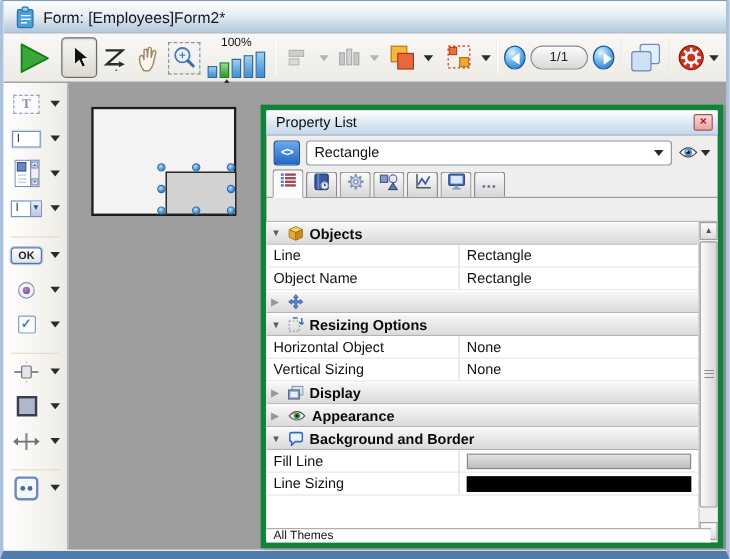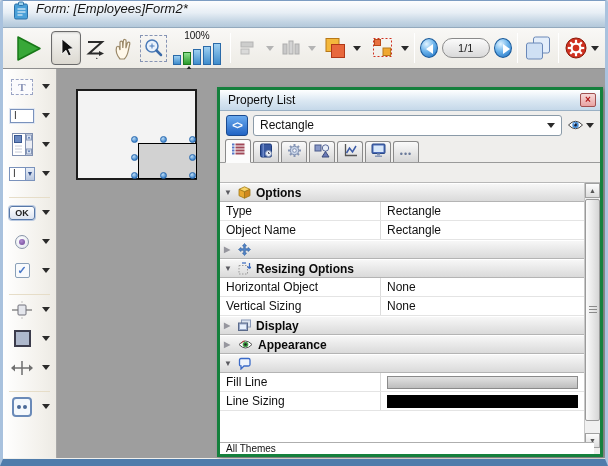--- a/index.html
+++ b/index.html
@@ -1,23 +1,23 @@
 <!DOCTYPE html>
 <html><head>
 <meta charset="utf-8">
 <style>
   html,body{margin:0;padding:0;background:#cfd8e4;font-family:"Liberation Sans",sans-serif;}
   *{box-sizing:border-box;}
   .window{position:relative;width:608px;height:466px;margin:0;background:#f1f0ec;
     border-left:3px solid #a9c2de;border-right:3px solid #a9c2de;border-top:1px solid #7c9cc2;
     border-bottom:7px solid #4f7cab;border-radius:3px 3px 0 0;overflow:hidden;}
   
-  .titlebar{height:27px;display:flex;padding-left:10px;gap:7px;
+  .titlebar{height:27px;display:flex;align-items:center;padding-left:10px;gap:7px;
     background:linear-gradient(#fdfdfe 0%,#e7eef5 45%,#c3d4e3 80%,#b3c8da 100%);
-    border-bottom:1px solid #93a9bd;font-style:italic;}
+    border-bottom:1px solid #93a9bd;}
   .titlebar .title-text{font-size:13px;color:#151515;}
   
   .toolbar{height:41px;display:flex;align-items:center;padding:0 6px 0 10px;
     background:linear-gradient(#f9f8f6,#edebe5);border-bottom:1px solid #8f8f8f;position:relative;}
   .tb-btn{display:flex;align-items:center;justify-content:center;height:34px;border:1px solid transparent;border-radius:4px;}
   .tb-btn.pressed{border:1px solid #6b6b6b;background:linear-gradient(#f6f6f4,#dcd9d1);box-shadow:inset 0 1px 2px rgba(0,0,0,.15);}
   .tb-sep{width:1px;height:30px;background:#c3bfb5;border-right:1px solid #fff;margin:0 5px;}
   .dd{display:inline-block;width:0;height:0;border-left:4px solid transparent;border-right:4px solid transparent;border-top:5px solid #2a2a2a;margin-left:3px;}
   .dd.gray{border-top-color:#b4b4b4;}
   .zoom-widget{display:flex;flex-direction:column;align-items:center;margin:0 4px;position:relative;}
@@ -60,21 +60,21 @@
     background:radial-gradient(circle at 40% 35%,#ffffff,#dfe4ec);align-items:center;justify-content:center;}
   .ic-radio .dot{width:6px;height:6px;border-radius:50%;background:radial-gradient(circle at 40% 35%,#b08ad0,#6a4292);}
   .ic-check{display:inline-block;width:15px;height:15px;border:1px solid #8aa0b8;border-radius:2px;background:#f8fafc;
     color:#4a78c8;font-size:11px;font-weight:bold;text-align:center;line-height:13px;}
   .ic-rect{display:inline-block;width:17px;height:17px;background:#aeb8cc;border:2px solid #3c3c4c;}
   .ic-plugin{display:inline-flex;width:20px;height:20px;border:2px solid #6a8ab8;border-radius:4px;background:#f4f8fc;
     align-items:center;justify-content:center;gap:2px;}
   .ic-plugin i{width:4px;height:4px;border-radius:50%;background:#4a6a98;}
   
   .panel{position:absolute;left:160px;top:18px;right:2px;bottom:1px;background:#efeeec;
-    border:3px solid #15803d;box-shadow:2px 2px 4px rgba(0,0,0,.25);}
+    border:5px solid #15803d;box-shadow:2px 2px 4px rgba(0,0,0,.25);}
   .pl-title{height:21px;background:linear-gradient(#feffff,#dae7f2 55%,#c5d8e9);border-bottom:1px solid #9ab0c4;
     display:flex;align-items:center;padding:0 4px 0 8px;font-size:12px;color:#0a0a0a;}
   .pl-title .spacer{flex:1;}
   .pl-close{width:16px;height:14px;border:1px solid #a05050;border-radius:2px;background:linear-gradient(#f6dada,#e9a2a2);
     color:#b01818;font-size:10px;font-weight:bold;line-height:12px;text-align:center;cursor:default;}
   .pl-selector{height:28px;display:flex;align-items:center;gap:5px;padding:0 6px;}
   .pl-code-btn{width:22px;height:21px;border:1px solid #1a4a90;border-radius:3px;
     background:linear-gradient(#6aaaee,#2264c4);color:#fff;font-size:10px;font-weight:bold;
     display:flex;align-items:center;justify-content:center;letter-spacing:-1px;}
   .pl-combo{flex:1;height:21px;border:1px solid #8a9aa8;border-radius:3px;background:#fff;
@@ -432,24 +432,24 @@
         <div class="pl-grid">
             <div class="pl-section">
               <span class="tri">▼</span>
               <span style="display: flex;">
                 <svg width="13" height="13">
                   <path d="M6.5 0.8 L12 3.3 L6.5 5.8 L1 3.3 Z" fill="#f8d468" stroke="#a07818" stroke-width="0.8"></path>
                   <path d="M1 3.3 L6.5 5.8 V12.2 L1 9.7 Z" fill="#e8a830" stroke="#a07818" stroke-width="0.8"></path>
                   <path d="M12 3.3 L6.5 5.8 V12.2 L12 9.7 Z" fill="#d08820" stroke="#a07818" stroke-width="0.8"></path>
                 </svg>
               </span>
-              <span>Options</span>
+              <span>Objects</span>
             </div>
             <div class="pl-row">
-              <div class="cell-label">Type</div>
+              <div class="cell-label">Line</div>
               <div class="cell-value">Rectangle</div>
             </div>
             <div class="pl-row">
               <div class="cell-label">Object Name</div>
               <div class="cell-value">Rectangle</div>
             </div>
             <div class="pl-section">
               <span class="tri collapsed">▶</span>
               <span style="display: flex;">
                 <svg width="13" height="13">
@@ -499,20 +499,21 @@
               </span>
               <span>Appearance</span>
             </div>
             <div class="pl-section">
               <span class="tri">▼</span>
               <span style="display: flex;">
                 <svg width="13" height="13">
                   <path d="M3 1.5 H10.5 Q12 1.5 12 3 V7.5 Q12 9 10.5 9 H6 L3 12 V9 Q1.5 9 1.5 7.5 V3 Q1.5 1.5 3 1.5 Z" fill="#eef4fc" stroke="#3a6ac8" stroke-width="1.3"></path>
                 </svg>
               </span>
+              <span>Background and Border</span>
             </div>
             <div class="pl-row">
               <div class="cell-label">Fill Line</div>
               <div class="cell-value">
                 <span class="sw fill"></span>
               </div>
             </div>
             <div class="pl-row">
               <div class="cell-label">Line Sizing</div>
               <div class="cell-value">

